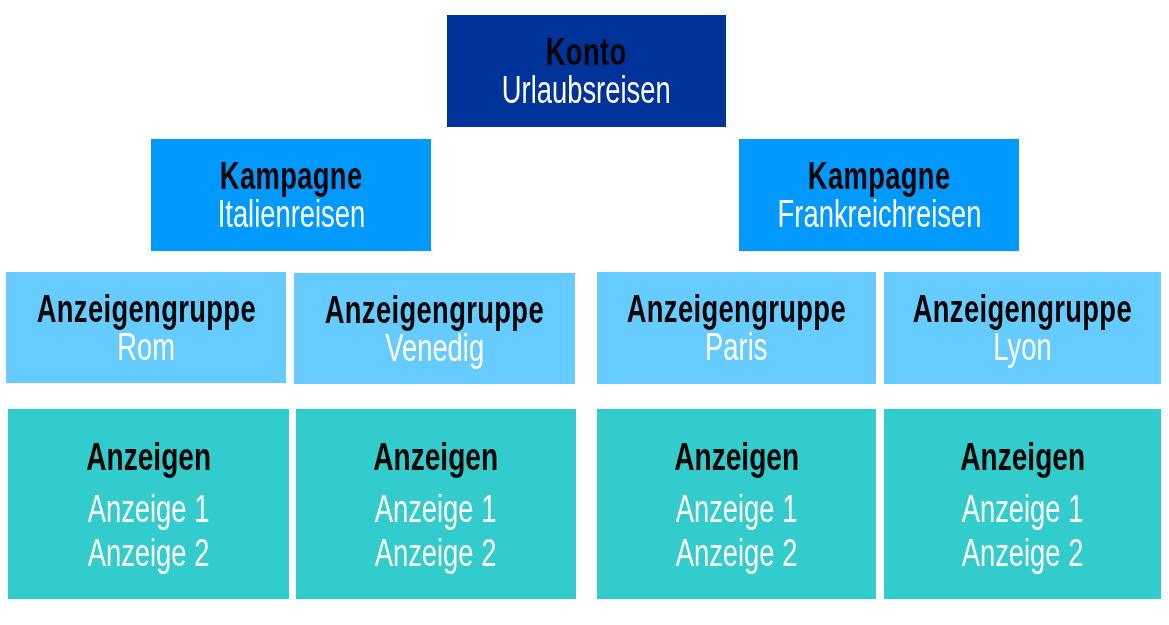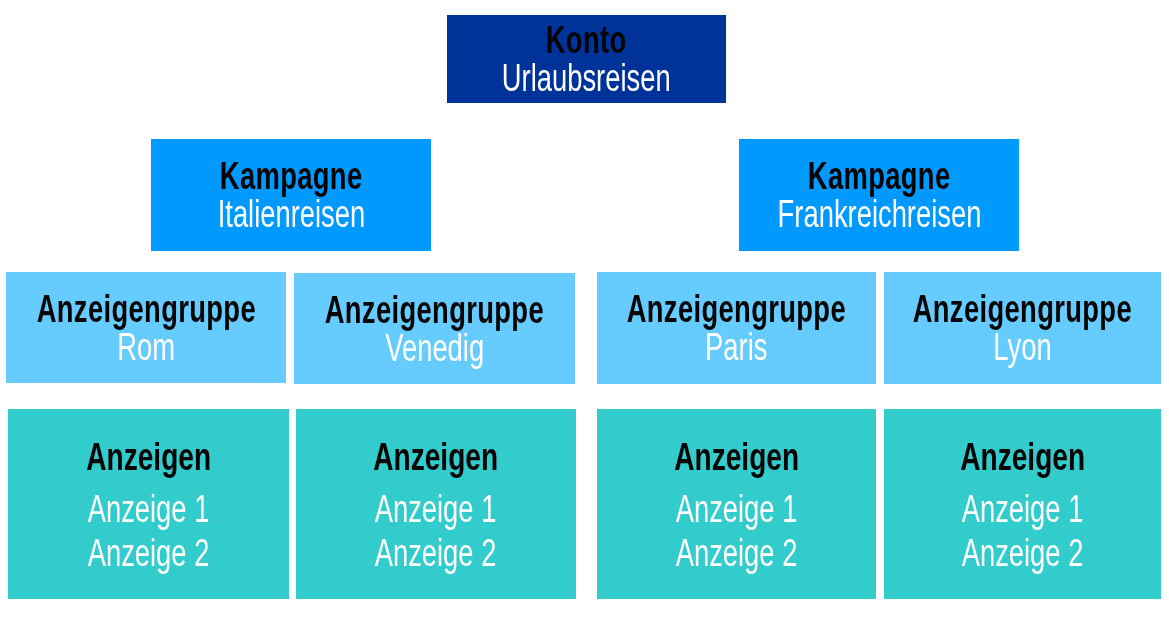--- a/index.html
+++ b/index.html
@@ -17,21 +17,21 @@
       line-height: 1.0;
     }
     .title { color: #050505; font-weight: bold; font-size: 38px; letter-spacing: 0.5px; }
     .sub { color: #ffffff; font-size: 38px; }
     .ad-title { color: #050505; font-weight: bold; font-size: 39px; margin-bottom: 8px; }
     .ad-item { color: #ffffff; font-size: 38px; margin-top: 6px; }
   </style>
 </head>
 <body>
 
-<div class="box" style="left:447px; top:15px; width:279px; height:88px; background:#00339a;">
+<div class="box" style="left:447px; top:15px; width:279px; height:112px; background:#00339a;">
   <span class="line title">Konto</span>
   <span class="line sub">Urlaubsreisen</span>
 </div>
 
 <div class="box" style="left:151px; top:139px; width:280px; height:112px; background:#0099ff;">
   <span class="line title">Kampagne</span>
   <span class="line sub">Italienreisen</span>
 </div>
 
 <div class="box" style="left:739px; top:139px; width:280px; height:112px; background:#0099ff;">

